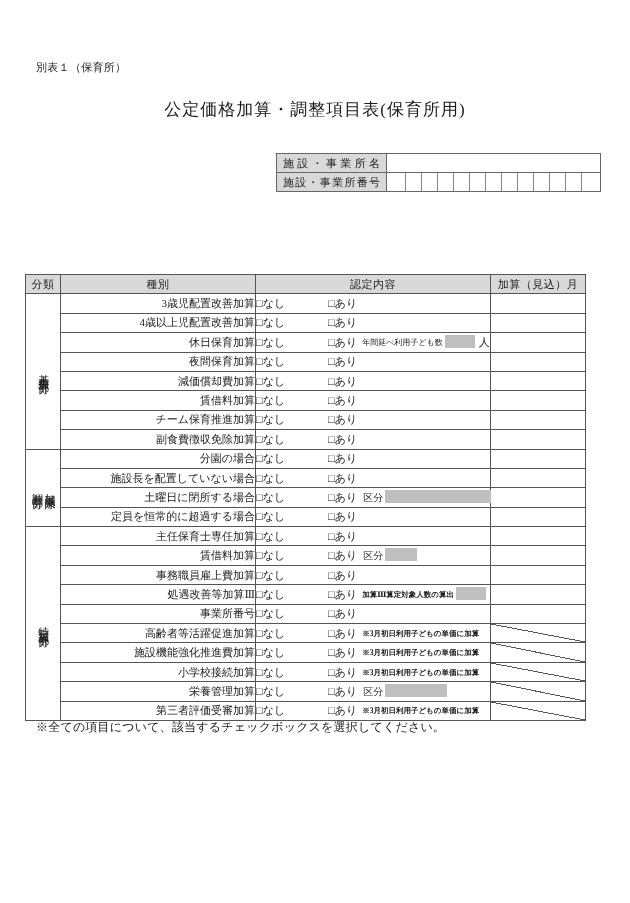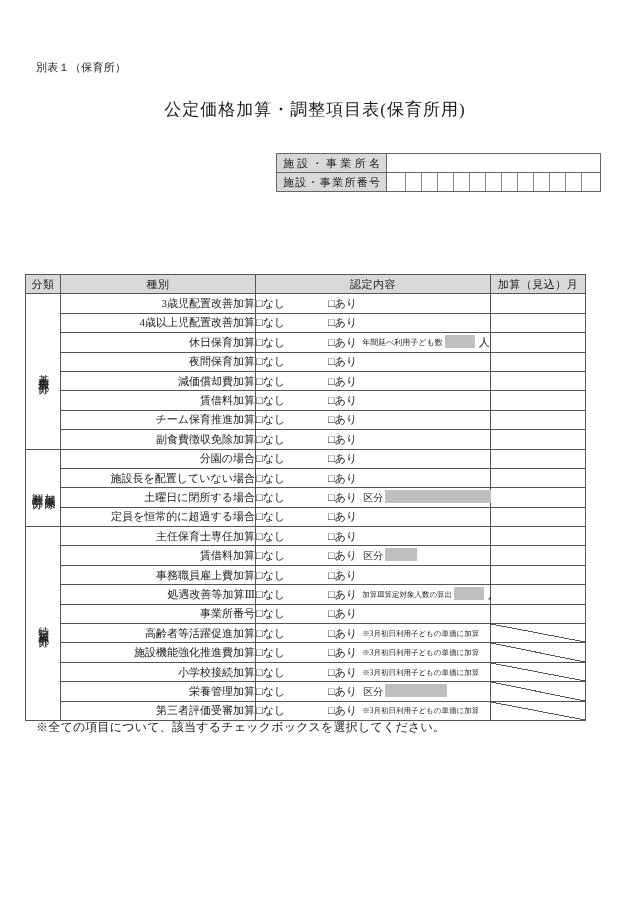--- a/index.html
+++ b/index.html
@@ -130,20 +130,21 @@
     font-size: 8px;
     letter-spacing: 0px;
     margin-left: 5px;
     vertical-align: 1px;
   }
   .note-tiny {
     font-size: 7.5px;
     letter-spacing: 0px;
     margin-left: 5px;
     vertical-align: 1px;
+    font-weight: bold;
   }
   .kubun { margin-left: 6px; font-size: 10px; }
   .fill {
     display: inline-block;
     background: #bfbfbf;
     height: 13px;
     vertical-align: -2px;
     margin: 0 2px;
   }
   .fill-num   { width: 30px; }

